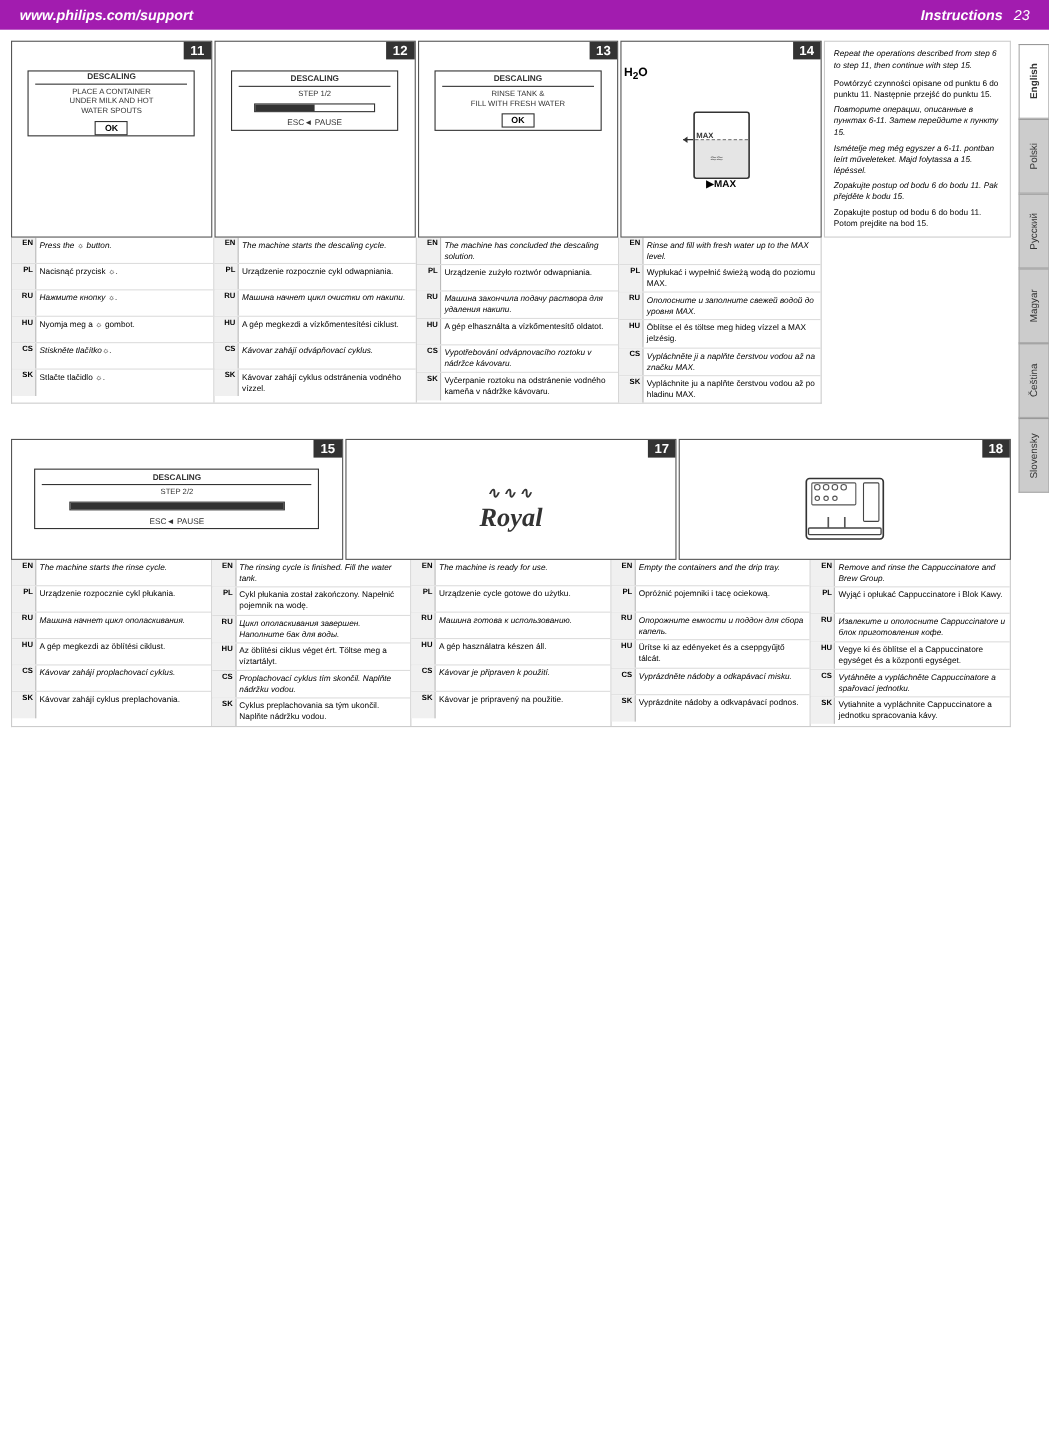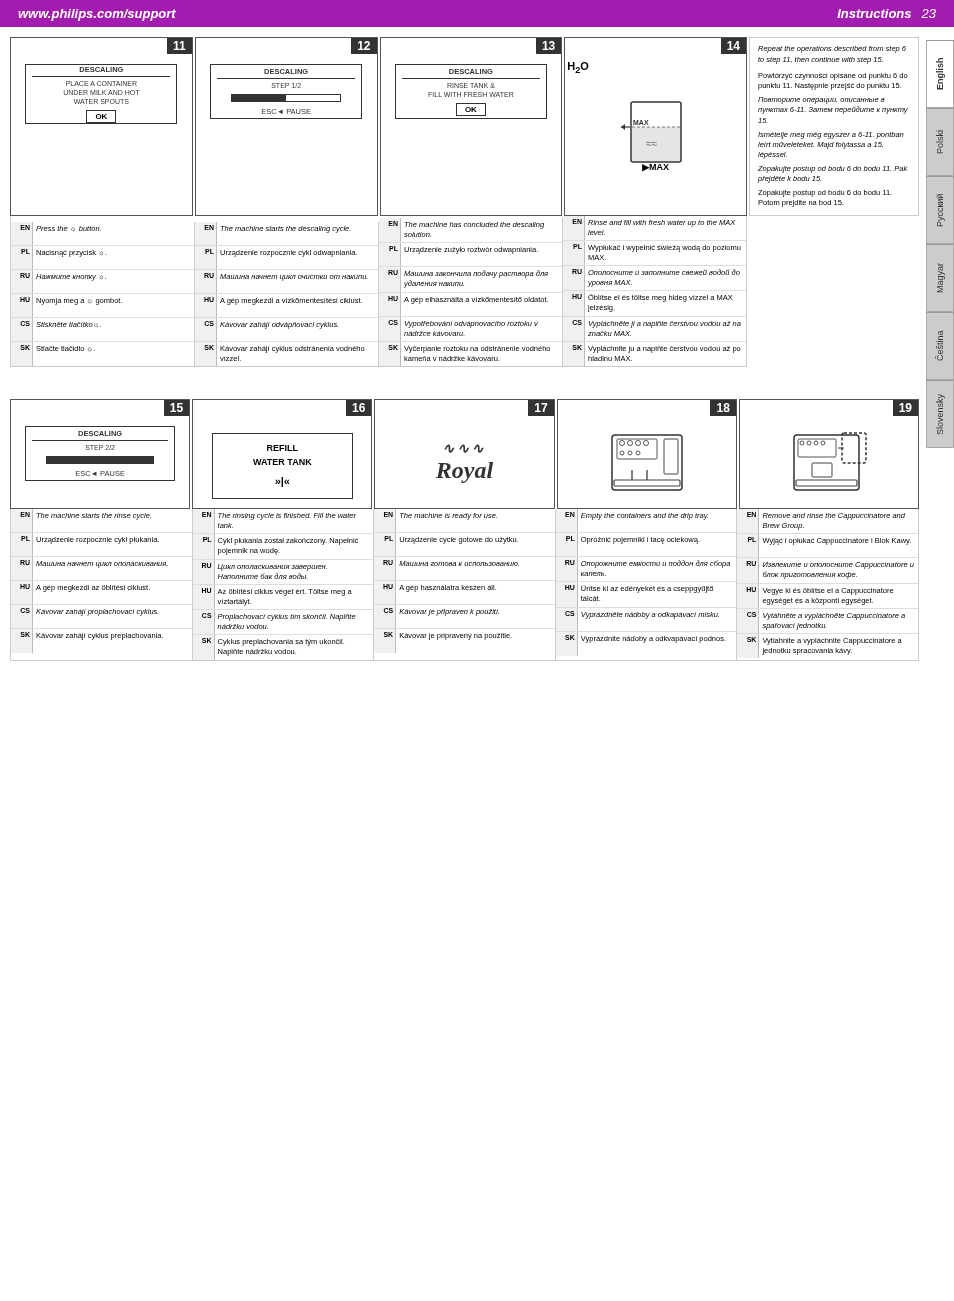--- a/index.html
+++ b/index.html
@@ -345,21 +345,21 @@
       </div>
       <div style="font-size:7.5px; line-height:1.35; margin-bottom:4px; font-style:italic;">
         Zopakujte postup od bodu 6 do bodu 11. Pak přejděte k bodu 15.
       </div>
       <div style="font-size:7.5px; line-height:1.35;">
         Zopakujte postup od bodu 6 do bodu 11. Potom prejdite na bod 15.
       </div>
     </div>
   </div>
 
-  <div style="display:flex; border:1px solid #ccc; border-top:none; margin-bottom:16px; margin-right:172px;align-items:flex-end;">
+  <div style="display:flex; border:1px solid #ccc; border-top:none; margin-bottom:16px; margin-right:172px;">
 
     <div style="flex:1; border-right:1px solid #ccc;">
       <div class="lang-row">
         <div class="lang-indicator">EN</div>
         <div class="lang-text italic">Press the ☼ button.</div>
       </div>
       <div class="lang-row">
         <div class="lang-indicator">PL</div>
         <div class="lang-text">Nacisnąć przycisk ☼.</div>
       </div>
@@ -474,30 +474,20 @@
           <div class="display-label">DESCALING</div>
           <div class="display-text">STEP 2/2</div>
           <div class="display-progress">
             <div class="display-progress-fill" style="width:100%"></div>
           </div>
           <div class="display-esc">ESC◄ PAUSE</div>
         </div>
       </div>
     </div>
 
-    <div class="step-illustration-box" style="flex:1; min-height:110px;">
-      <div class="step-num-box">16</div>
-      <div class="step-inner" style="justify-content:center;">
-        <div class="refill-box">
-          <div>REFILL</div>
-          <div>WATER TANK</div>
-          <div class="refill-arrows">»|«</div>
-        </div>
-      </div>
-    </div>
 
     <div class="step-illustration-box" style="flex:1; min-height:110px;">
       <div class="step-num-box">17</div>
       <div class="step-inner" style="justify-content:center; align-items:center;">
         <div class="royal-logo">
           <div class="royal-waves">∿∿∿</div>
           <div style="font-family:'Times New Roman',serif; font-size:24px; font-style:italic; font-weight:bold;">Royal</div>
         </div>
       </div>
     </div>
@@ -524,45 +514,20 @@
           <rect x="12" y="55" width="66" height="6" rx="1" fill="none" stroke="#444" stroke-width="1.2"></rect>
 
           <rect x="62" y="14" width="14" height="35" rx="1" fill="none" stroke="#444" stroke-width="1"></rect>
 
           <line x1="30" y1="45" x2="30" y2="55" stroke="#555" stroke-width="1.5"></line>
           <line x1="45" y1="45" x2="45" y2="55" stroke="#555" stroke-width="1.5"></line>
         </svg>
       </div>
     </div>
 
-    <div class="step-illustration-box" style="flex:1; min-height:110px;">
-      <div class="step-num-box">19</div>
-      <div class="step-inner" style="justify-content:center; align-items:center;">
-
-        <svg width="90" height="75" viewBox="0 0 90 75">
-
-          <rect x="10" y="10" width="65" height="55" rx="3" fill="none" stroke="#333" stroke-width="1.5"></rect>
-
-          <rect x="14" y="14" width="38" height="18" rx="1" fill="none" stroke="#555" stroke-width="1"></rect>
-
-          <circle cx="18" cy="18" r="2" fill="none" stroke="#555" stroke-width="1"></circle>
-          <circle cx="25" cy="18" r="2" fill="none" stroke="#555" stroke-width="1"></circle>
-          <circle cx="32" cy="18" r="2" fill="none" stroke="#555" stroke-width="1"></circle>
-          <circle cx="39" cy="18" r="2" fill="none" stroke="#555" stroke-width="1"></circle>
-
-          <rect x="58" y="8" width="24" height="30" rx="2" fill="none" stroke="#333" stroke-width="1.5" stroke-dasharray="3,2"></rect>
-
-          <line x1="54" y1="23" x2="60" y2="23" stroke="#333" stroke-width="1" marker-end="url(#arr)"></line>
-
-          <rect x="12" y="55" width="61" height="6" rx="1" fill="none" stroke="#444" stroke-width="1.2"></rect>
-
-          <rect x="28" y="38" width="20" height="14" rx="1" fill="none" stroke="#444" stroke-width="1"></rect>
-        </svg>
-      </div>
-    </div>
   </div>
 
   <div style="display:flex; border:1px solid #ccc; border-top:none; margin-bottom:8px;">
 
     <div style="flex:1; border-right:1px solid #ccc;">
       <div class="lang-row">
         <div class="lang-indicator">EN</div>
         <div class="lang-text italic">The machine starts the rinse cycle.</div>
       </div>
       <div class="lang-row">

